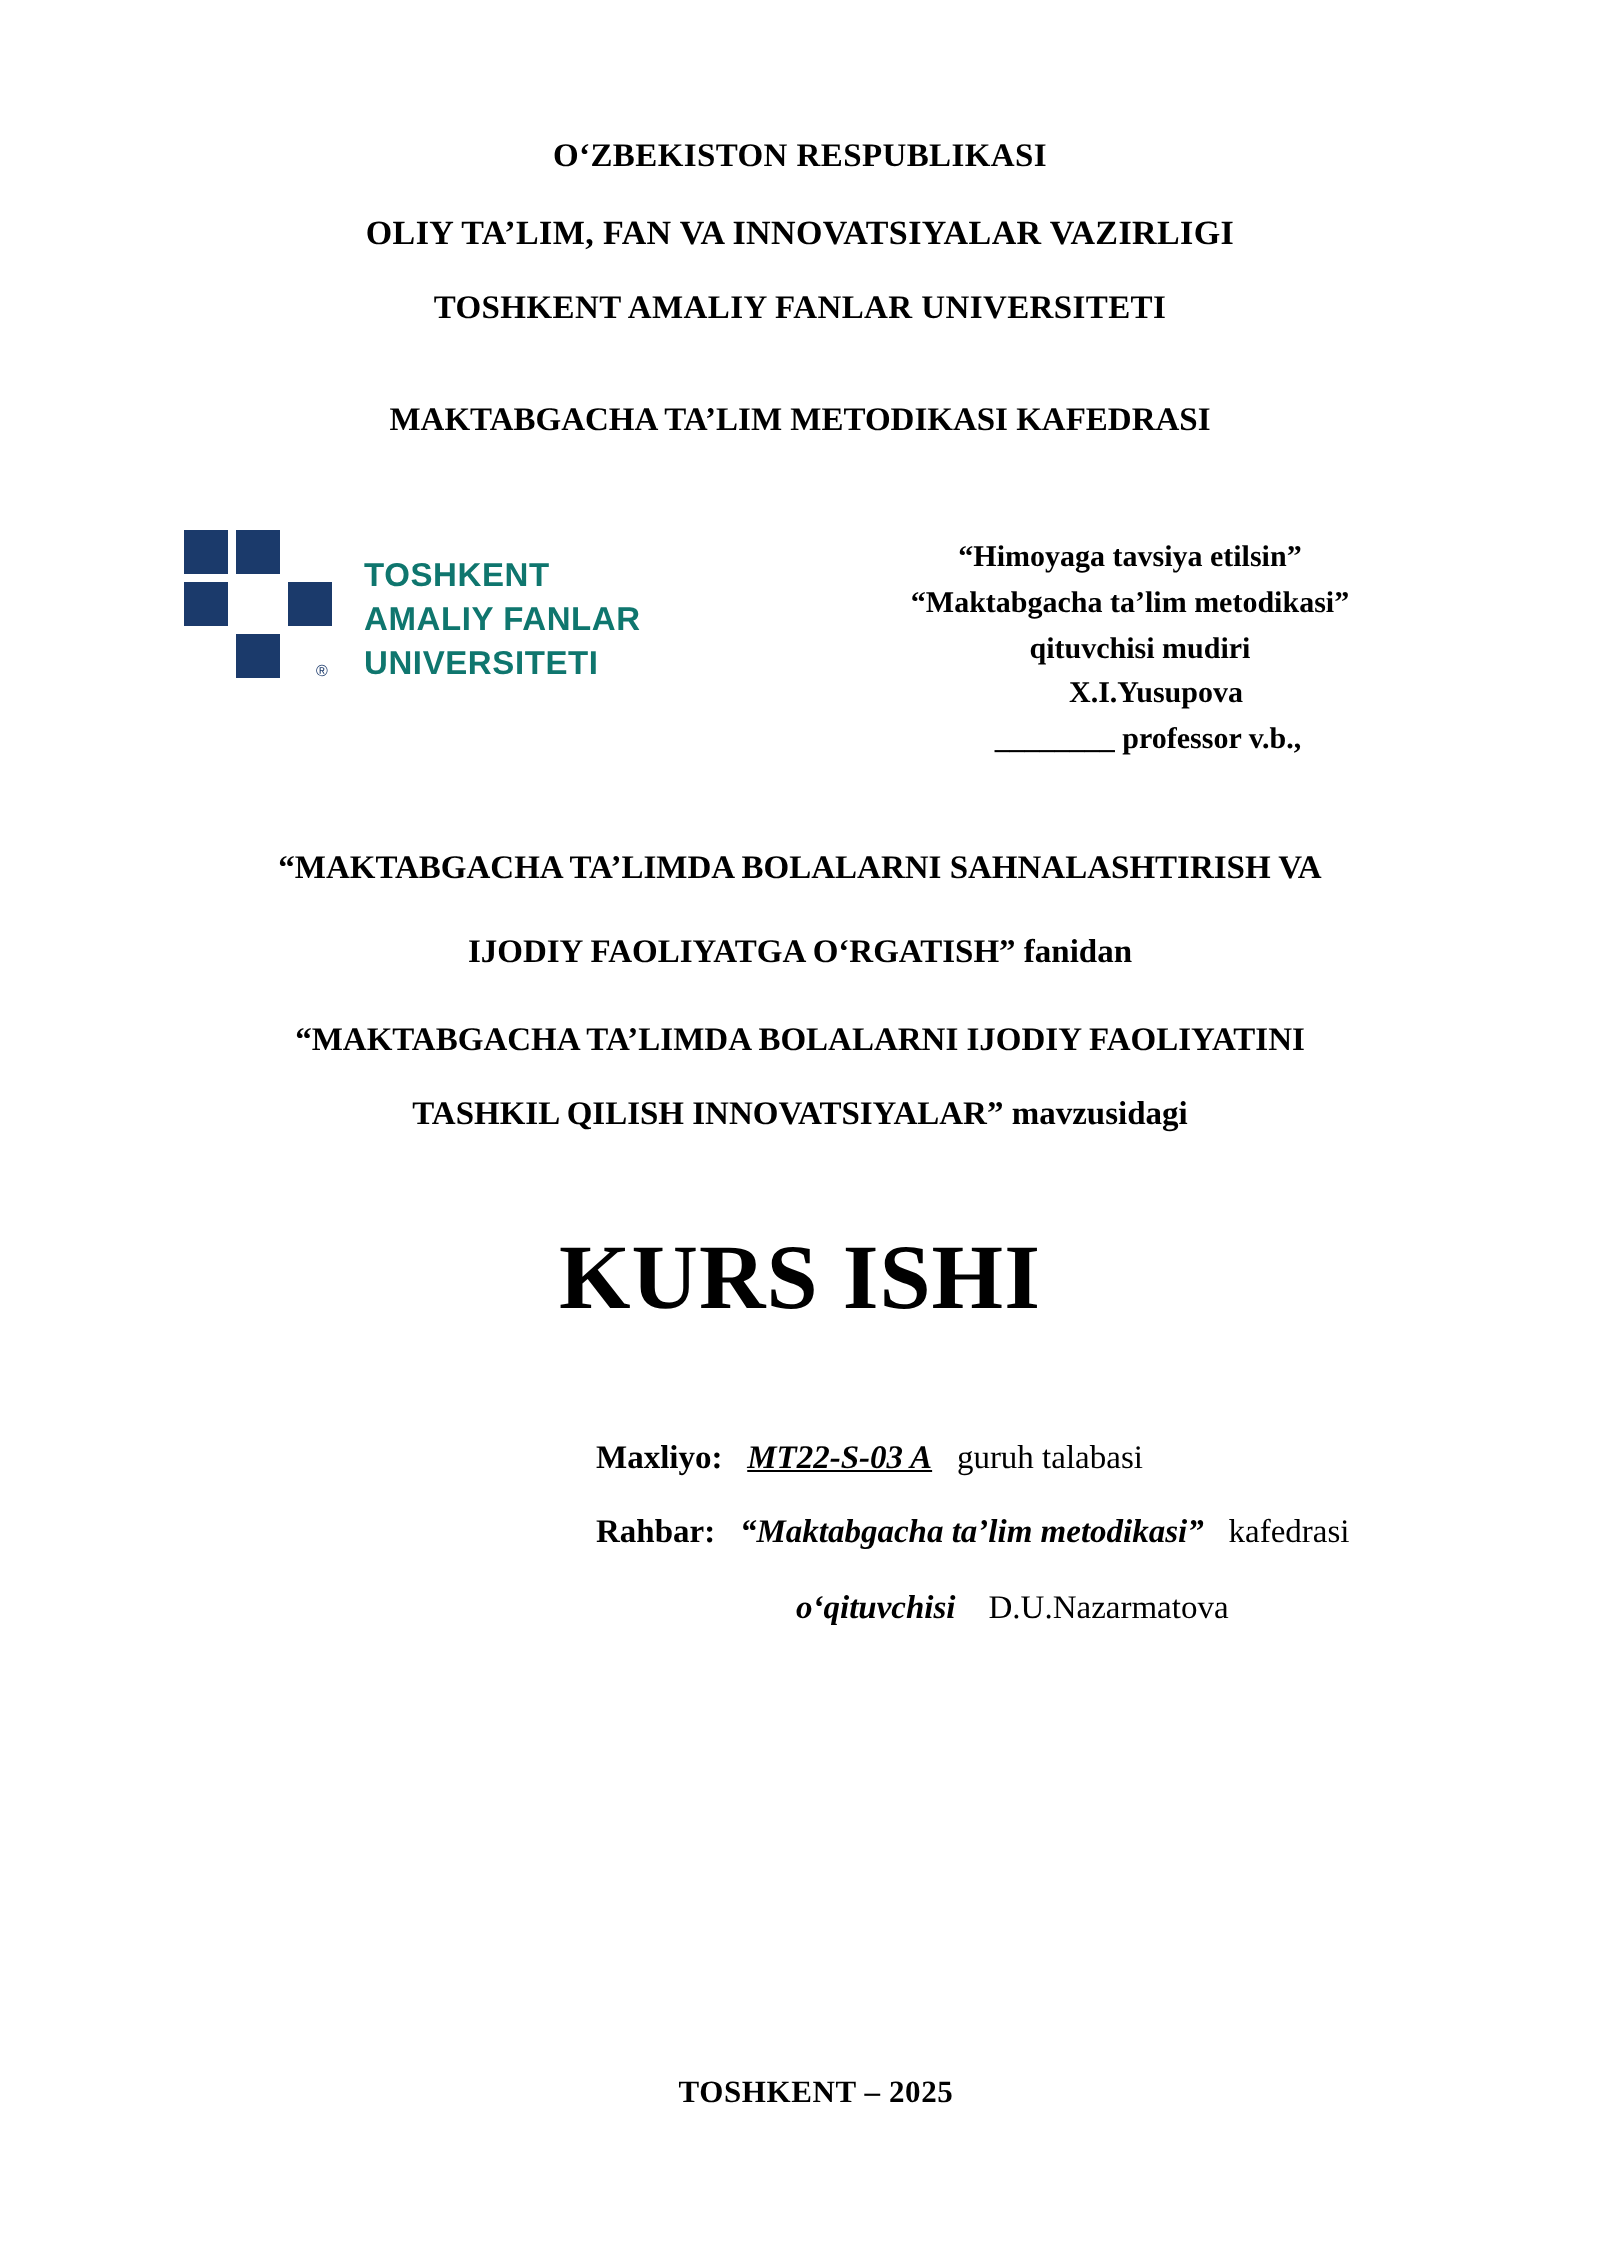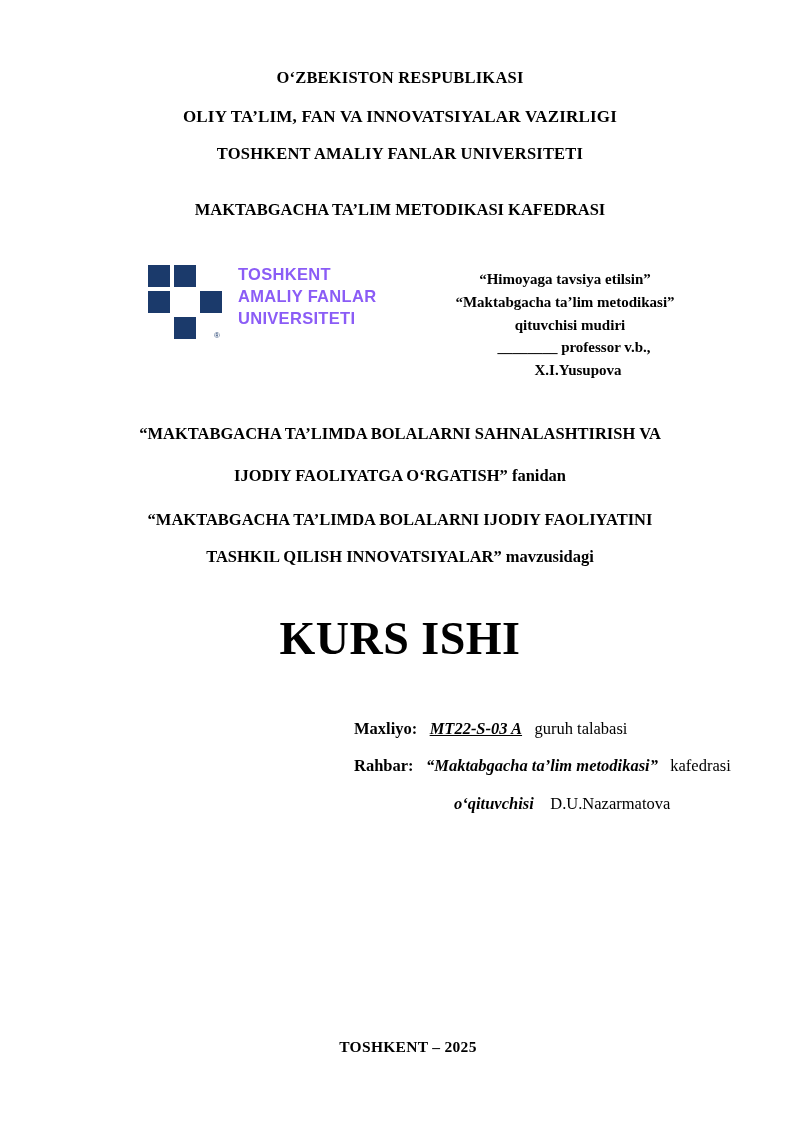--- a/index.html
+++ b/index.html
@@ -13,21 +13,21 @@
     font-family: "Liberation Serif", serif;
     color: #000000;
     position: relative;
     overflow: hidden;
   }
   .page {
     width: 800px;
     height: 1131px;
     position: relative;
     box-sizing: border-box;
-    padding: 0 96px;
+    padding: 0 40px;
   }
 
   
   .header-block {
     text-align: center;
     padding-top: 70px;
   }
   .header-line {
     font-weight: bold;
     font-size: 16.5px;
@@ -66,27 +66,27 @@
     position: relative;
     flex: none;
     margin-top: 3px;
   }
   .logo-mark i {
     position: absolute;
     background: #1b3a6b;
     display: block;
   }
   .logo-text {
-    color: #8b5cf6;
+    color: #0f766e;
     font-family: "Liberation Sans", sans-serif;
     font-weight: bold;
     font-size: 16.5px;
     line-height: 1.32;
     letter-spacing: 0.3px;
-    margin-top: 2px;
+    margin-top: 16px;
   }
   .logo-reg {
     font-size: 8px;
     color: #1b3a6b;
     position: absolute;
     left: 66px;
     top: 66px;
     font-family: "Liberation Sans", sans-serif;
   }
   .approval {
@@ -188,22 +188,22 @@
         <div>TOSHKENT</div>
         <div>AMALIY FANLAR</div>
         <div>UNIVERSITETI</div>
       </div>
     </div>
 
     <div class="approval">
       <span class="ln">“Himoyaga tavsiya etilsin”</span>
       <span class="ln">“Maktabgacha ta’lim metodikasi”</span>
       <span class="ln indent-b">qituvchisi mudiri</span>
+      <span class="ln indent-c">X.I.Yusupova</span>
       <span class="ln indent-a">________  professor v.b.,</span>
-      <span class="ln indent-c">X.I.Yusupova</span>
     </div>
 
   </div>
 
   <div class="title-block">
     <div class="title-line" style="margin-top:4px;">“MAKTABGACHA TA’LIMDA BOLALARNI SAHNALASHTIRISH VA</div>
     <div class="title-line spaced"><span>IJODIY FAOLIYATGA O‘RGATISH” </span><span>fanidan</span></div>
     <div class="title-line tight">“MAKTABGACHA TA’LIMDA BOLALARNI IJODIY FAOLIYATINI</div>
     <div class="title-line"><span>TASHKIL QILISH INNOVATSIYALAR” </span><span>mavzusidagi</span></div>
   </div>

